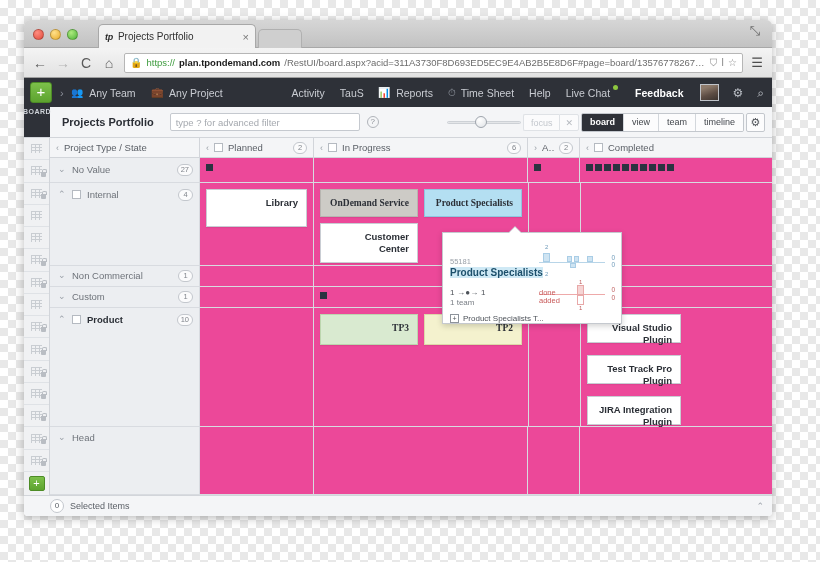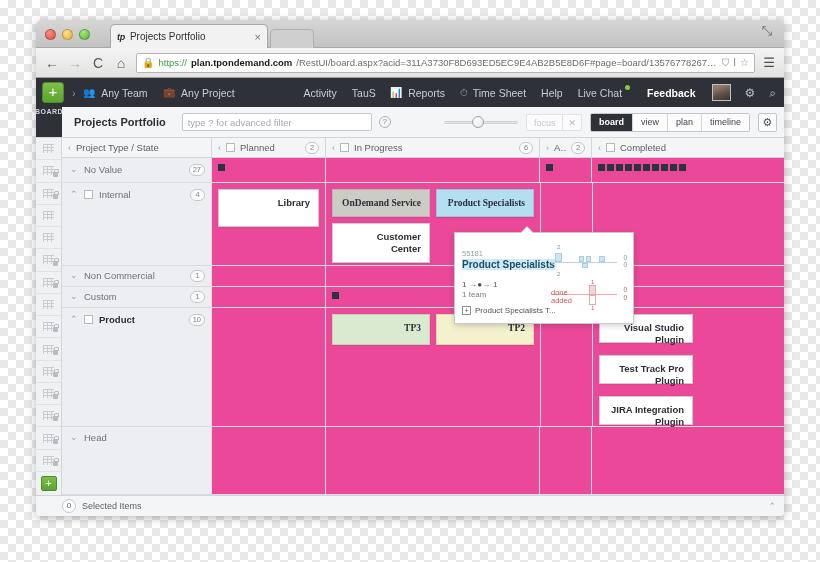--- a/index.html
+++ b/index.html
@@ -15,21 +15,21 @@
     position: absolute; inset: 0;
     background-image:
       linear-gradient(45deg, #e8e8e8 25%, transparent 25%, transparent 75%, #e8e8e8 75%),
       linear-gradient(45deg, #e8e8e8 25%, transparent 25%, transparent 75%, #e8e8e8 75%);
     background-size: 16px 16px;
     background-position: 0 0, 8px 8px;
     background-color: #ffffff;
   }
   #browser-window {
     position: absolute;
-    left: 36px; top: 20px;
+    left: 24px; top: 20px;
     width: 748px; height: 496px;
     background: #e9e9e9;
     border-radius: 6px 6px 4px 4px;
     box-shadow: 0 2px 10px rgba(0,0,0,0.28);
     overflow: hidden;
     display: flex; flex-direction: column;
   }
   
   .tabstrip {
     height: 28px;
@@ -155,21 +155,21 @@
     margin-left: 16px; width: 190px; height: 18px;
     background: #fff; border: 1px solid #c5c9cf; border-radius: 2px;
     font-size: 9.5px; color: #a5a9af; padding: 0 5px;
     display: flex; align-items: center;
   }
   .q-icon {
     margin-left: 7px; width: 12px; height: 12px; border-radius: 50%;
     border: 1px solid #b0b4ba; color: #8b8f96;
     font-size: 8px; line-height: 10px; text-align: center;
   }
-  .tb-right { margin-left: auto; display: flex; align-items: center; padding-right: 7px; gap: 8px; }
+  .tb-right { margin-left: auto; display: flex; align-items: center; padding-right: 7px; gap: 2px; }
   .slider { width: 74px; height: 14px; position: relative; }
   .slider .track {
     position: absolute; top: 6px; left: 0; right: 0; height: 3px;
     background: #e4e6e9; border: 1px solid #cdd1d6; border-radius: 2px;
   }
   .slider .knob {
     position: absolute; top: 1px; left: 38%;
     width: 12px; height: 12px; border-radius: 50%;
     background: radial-gradient(circle at 35% 30%, #fff, #dfe2e6);
     border: 1px solid #9fa5ad;
@@ -295,21 +295,21 @@
   .stack2 { display: flex; gap: 6px; flex-wrap: wrap; align-content: flex-start; }
   .stack2 .card { width: 94px; margin-bottom: 6px; }
   
   .popup {
     position: absolute;
     left: 418px; top: 212px;
     width: 180px; height: 92px;
     background: #fff; border: 1px solid #c5c9cf;
     box-shadow: 0 2px 6px rgba(0,0,0,.18);
     z-index: 40;
-    padding: 16px 7px;
+    padding: 24px 7px;
     font-size: 8px;
   }
   .popup .pointer {
     position: absolute; top: -6px; left: 66px;
     width: 0; height: 0;
     border-left: 6px solid transparent; border-right: 6px solid transparent;
     border-bottom: 6px solid #fff;
     filter: drop-shadow(0 -1px 0 #c5c9cf);
   }
   .pop-id { font-size: 7.5px; color: #9aa0a8; }
@@ -446,21 +446,21 @@
           <div class="track"></div>
           <div class="knob"></div>
         </div>
         <div style="display:flex;">
           <div class="focus-chip">focus</div>
           <div class="focus-x">✕</div>
         </div>
         <div class="segmented">
           <div class="seg active">board</div>
           <div class="seg">view</div>
-          <div class="seg">plan</div>
+          <div class="seg">team</div>
           <div class="seg">timeline</div>
         </div>
         <div class="gear-btn">⚙</div>
       </div>
     </div>
 
     <div class="board-wrap">
 
       <div class="rail">
         <div class="rail-cell">

